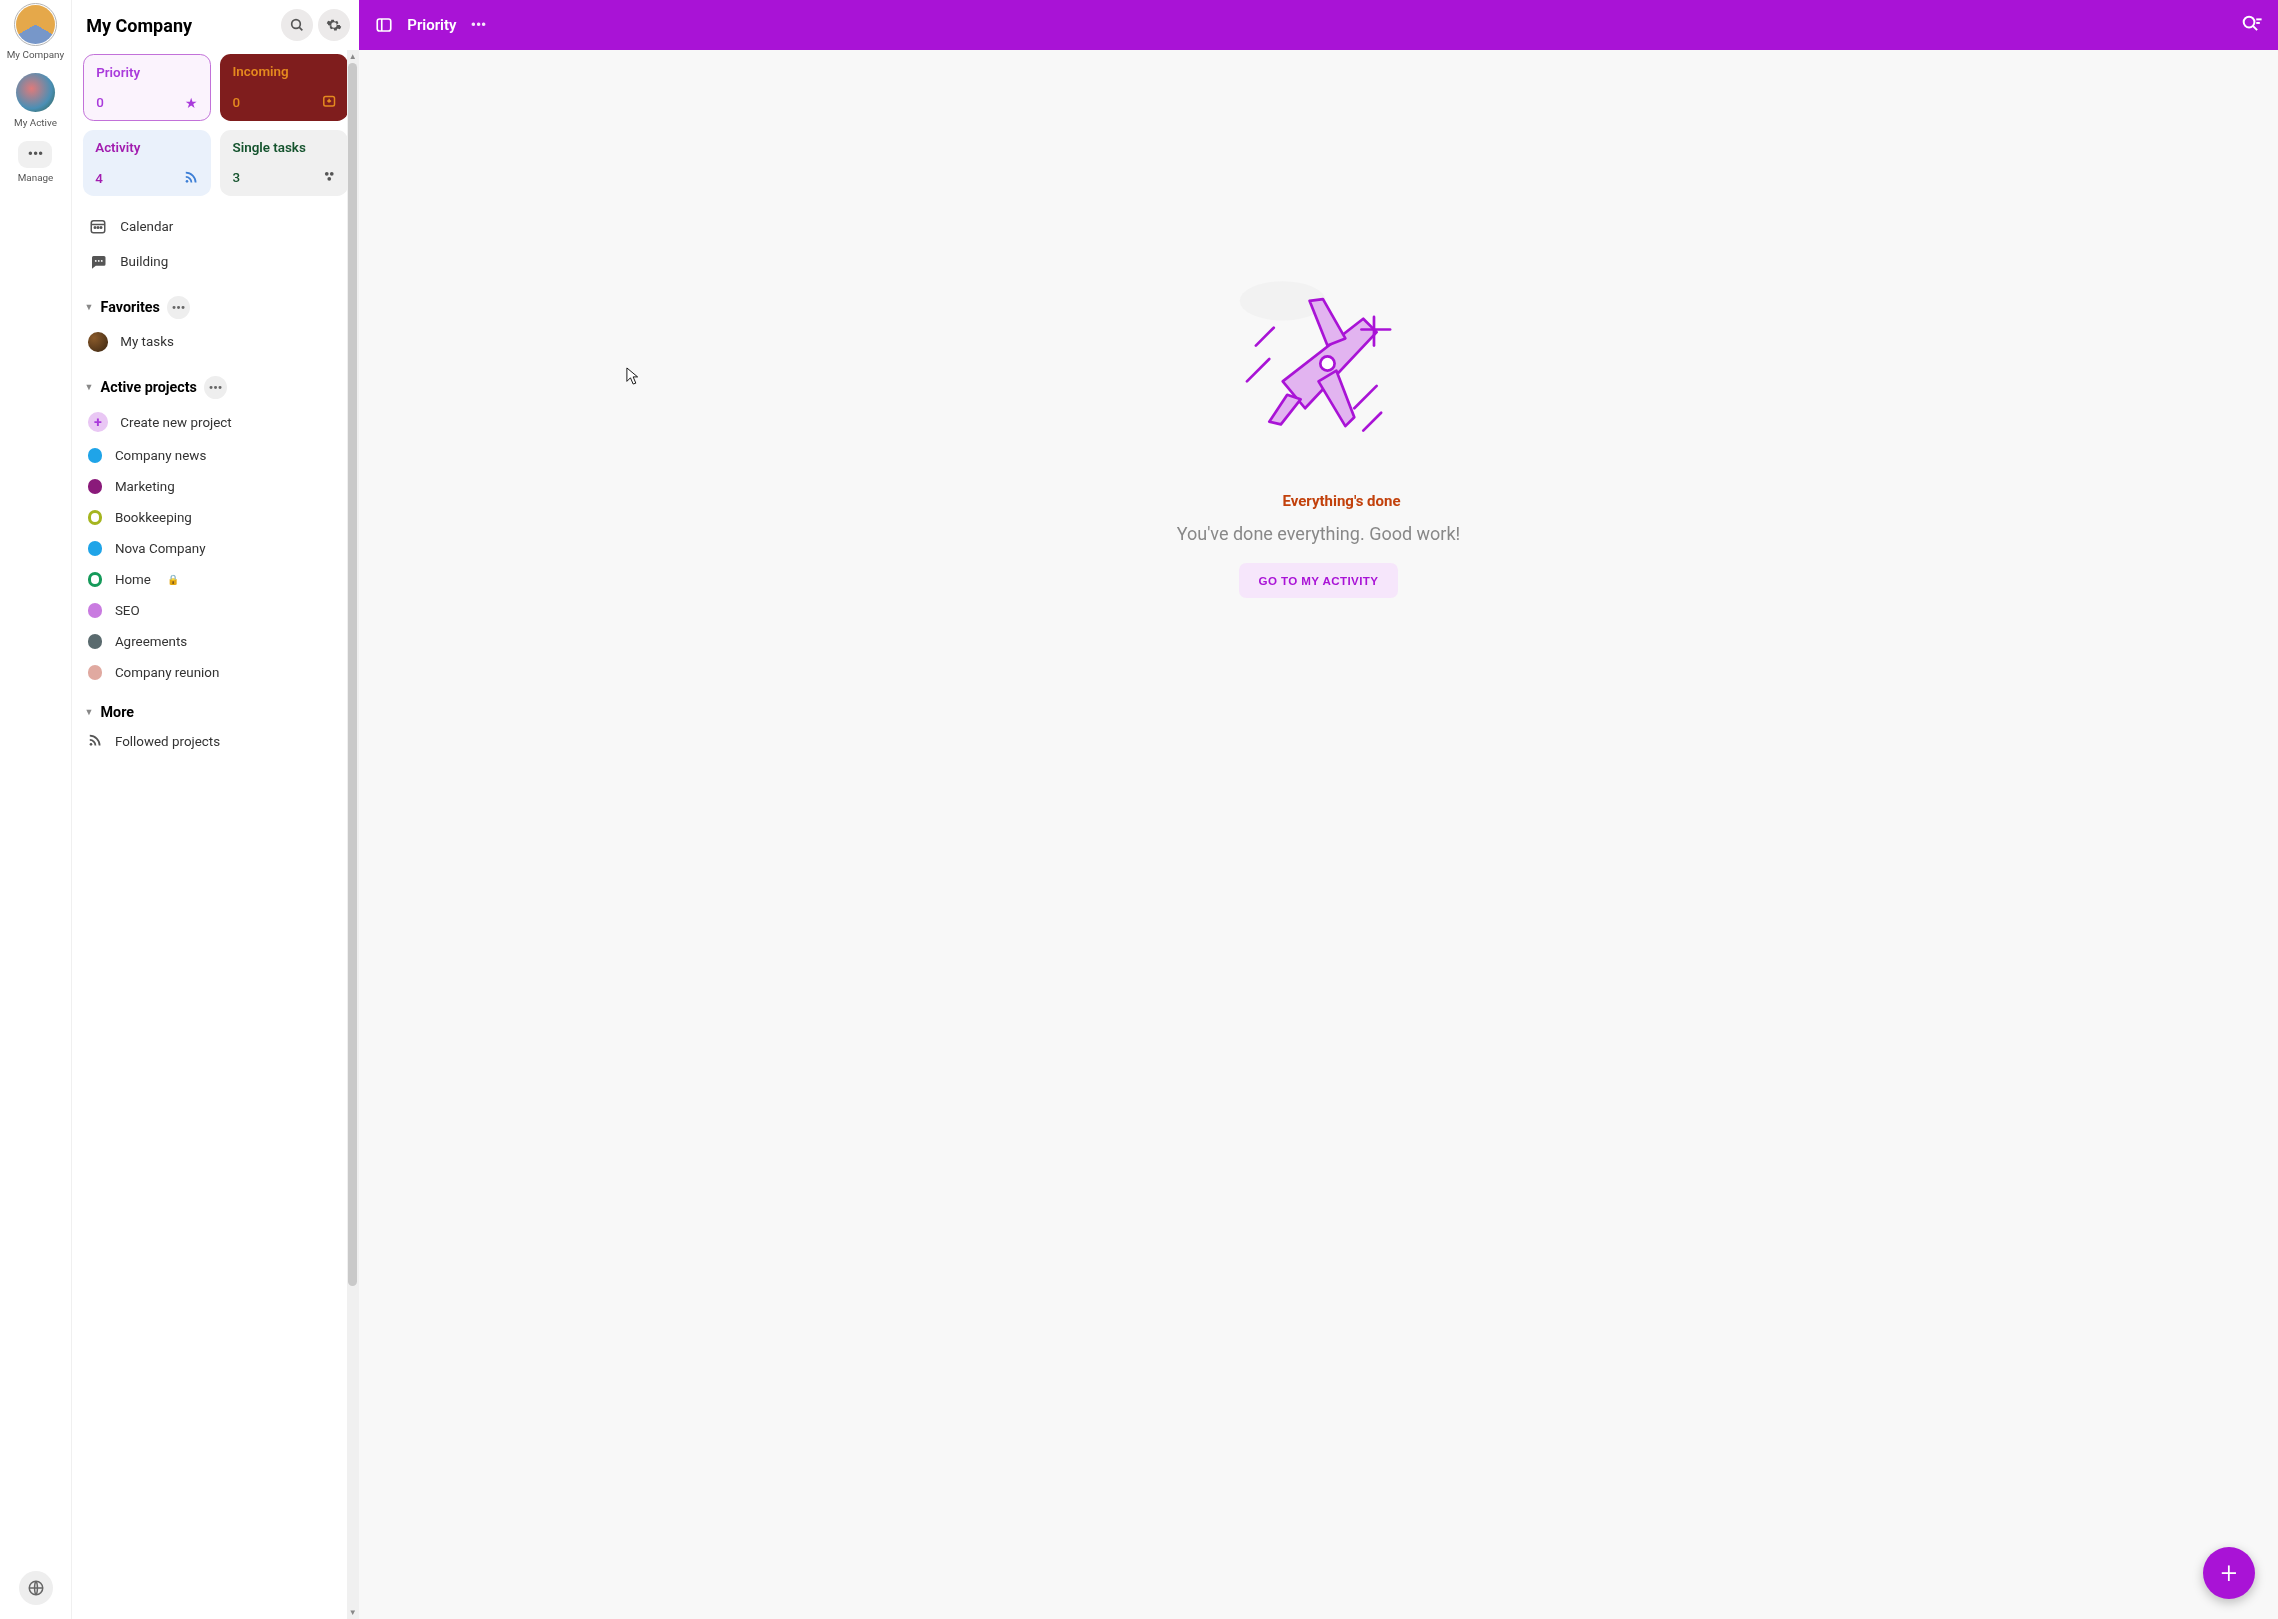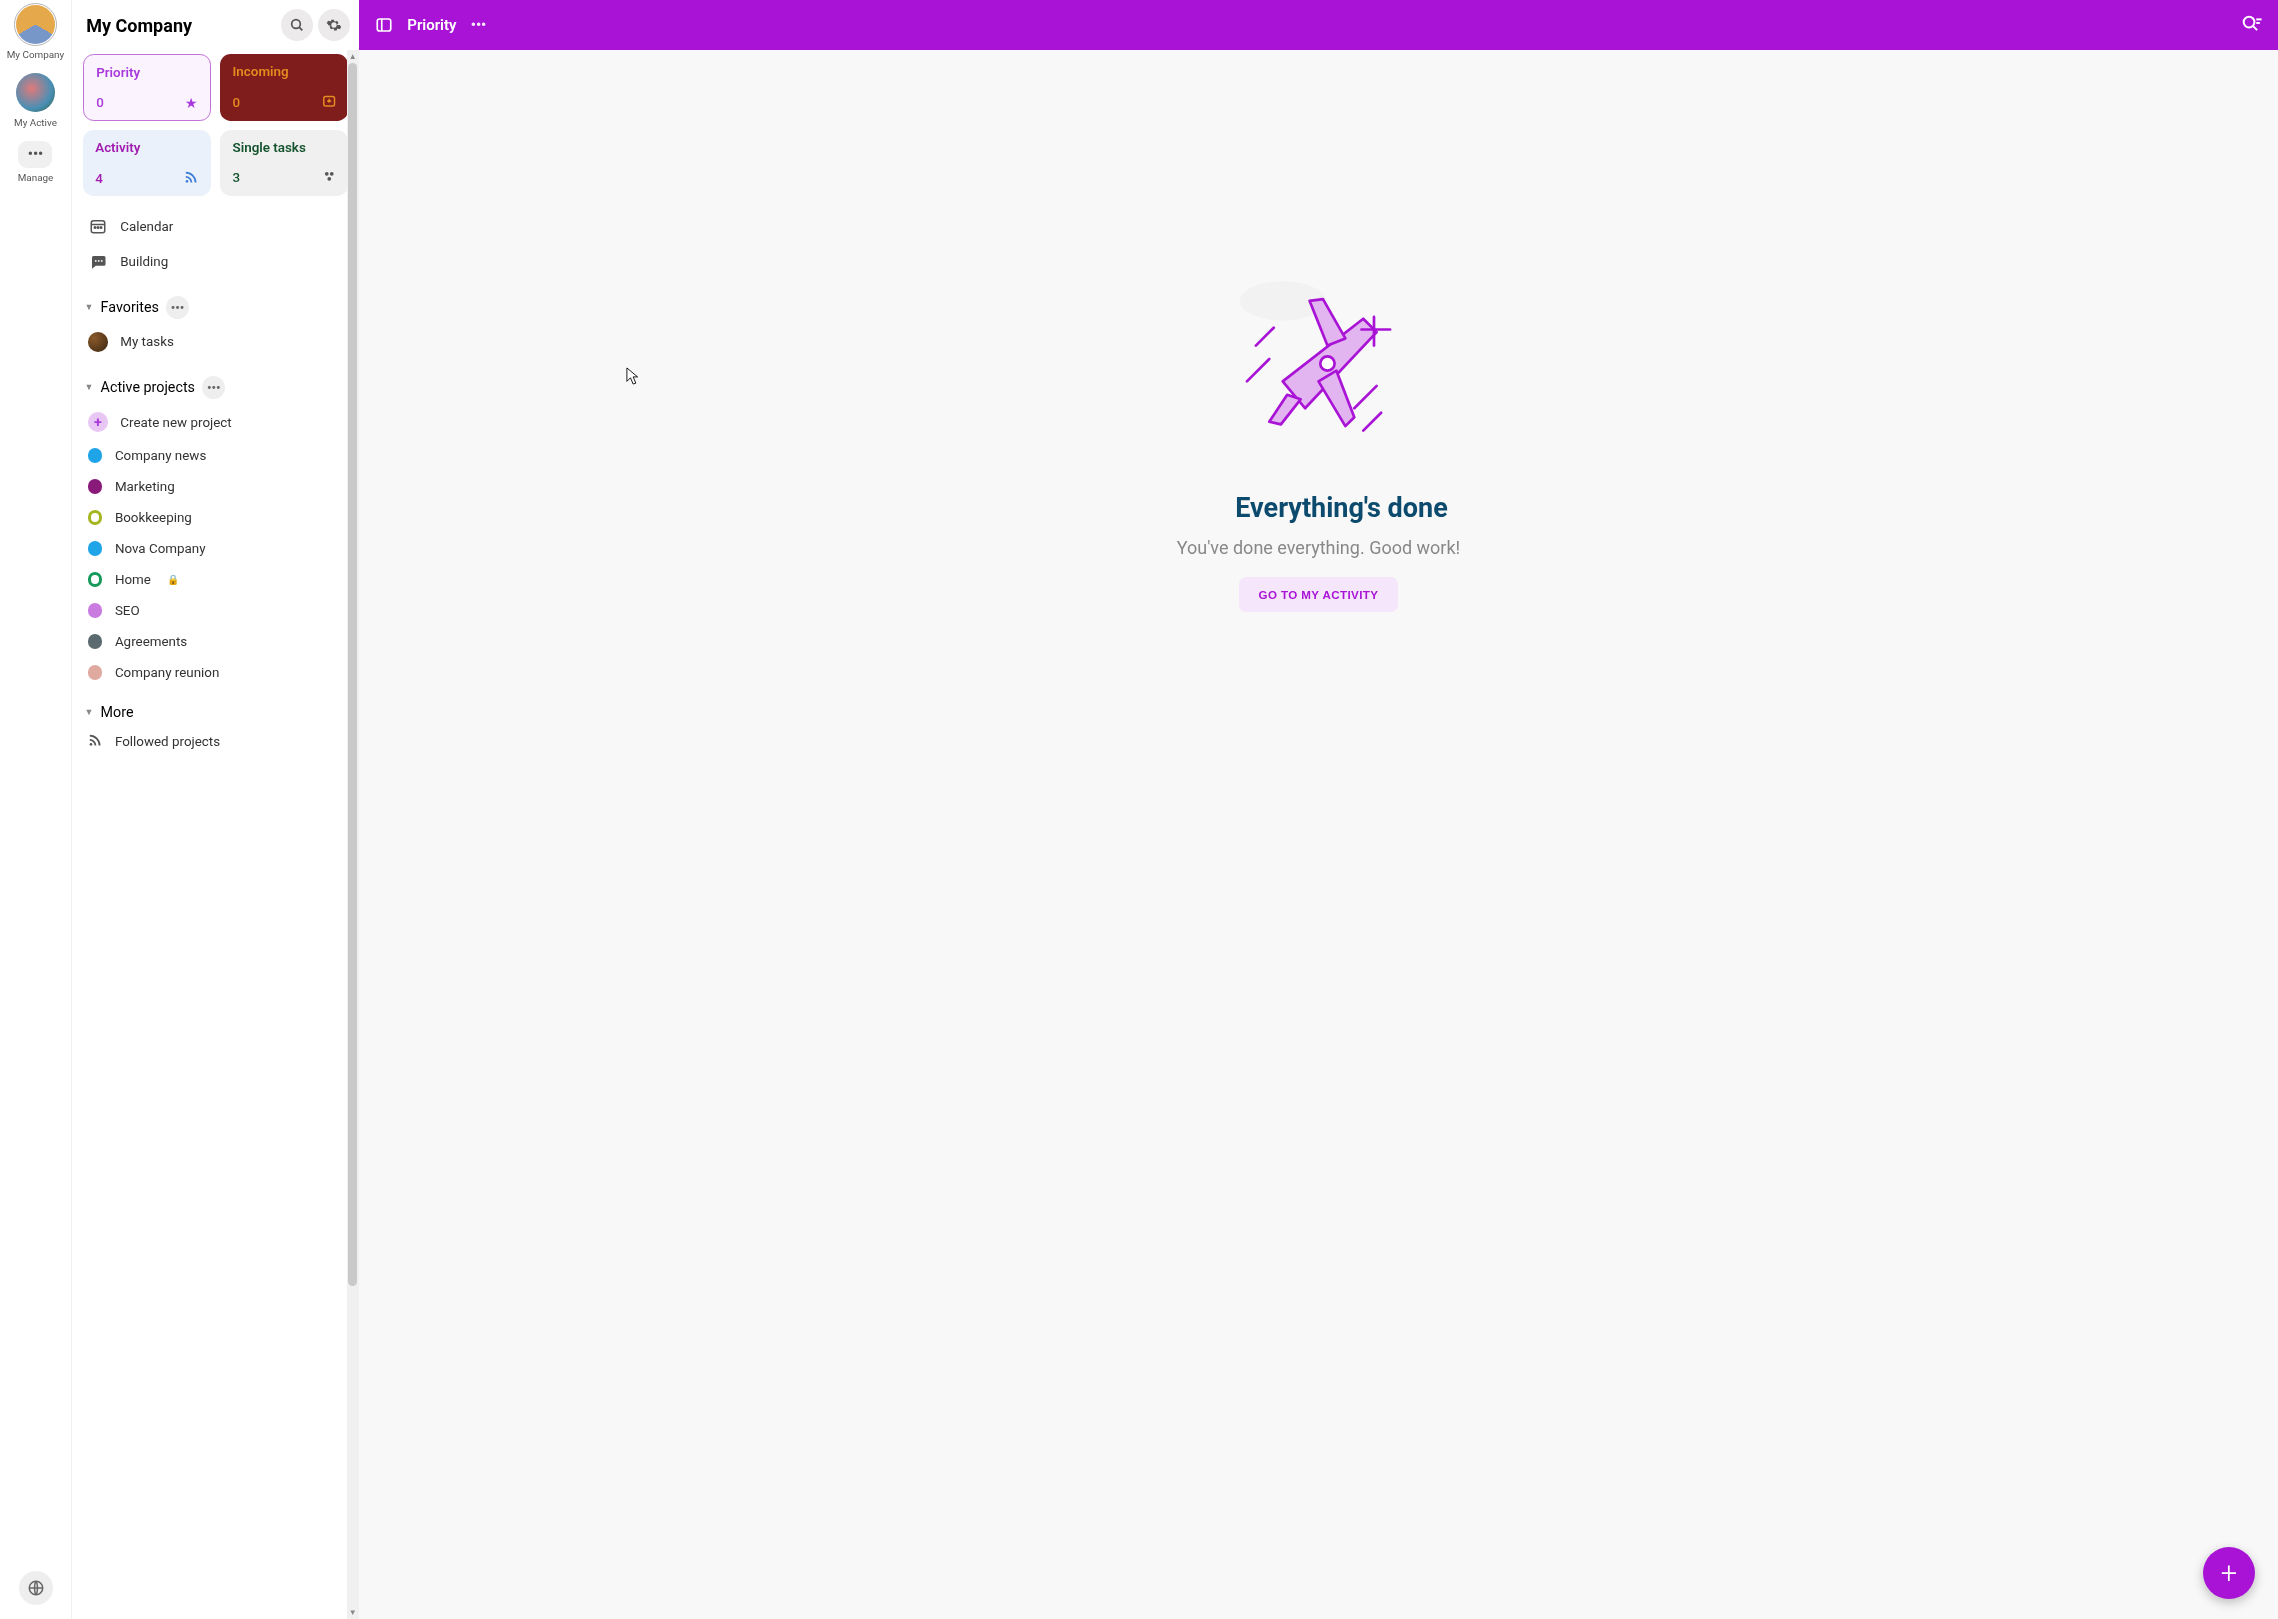--- a/index.html
+++ b/index.html
@@ -80,21 +80,21 @@
   }
   .sidebar-link .ic {
     width: 19.7px; height: 19.7px; display: flex; align-items: center; justify-content: center;
     color: #555; font-size: 14.3px;
   }
 
   .section-header {
     display: flex; align-items: center; gap: 7.2px; margin: 16px 0 5.4px 0; padding-left: 1.8px;
   }
   .section-caret { color: #888; font-size: 9px; }
-  .section-title { font-size: 14.3px; font-weight: 400; }
+  .section-title { font-size: 14.3px; font-weight: 700; }
   .section-more {
     width: 23px; height: 23px; border-radius: 50%; background: #eee; color: #666;
     display: flex; align-items: center; justify-content: center; font-size: 12.5px; font-weight: bold;
   }
 
   .proj-item {
     display: flex; align-items: center; gap: 12.5px; padding: 8px 5.4px; border-radius: 7.2px;
     cursor: pointer; font-size: 13.4px; color: #333;
   }
   .proj-dot { width: 14.3px; height: 14.3px; border-radius: 50%; flex-shrink: 0; }
@@ -133,21 +133,21 @@
   .topbar .left-icon, .topbar .right-icon { cursor: pointer; display: flex; align-items: center; }
   .topbar-title { font-size: 15px; font-weight: 600; }
   .topbar-more { font-size: 14.3px; font-weight: bold; opacity: .9; cursor: pointer; }
   .topbar-spacer { flex: 1; }
 
   .empty-wrap {
     flex: 1; display: flex; flex-direction: column; align-items: center; justify-content: flex-start;
     padding-top: 224px;
   }
   .empty-ill { margin-bottom: 36px; }
-  .empty-title { font-size: 27px; font-weight: 700; color: #0c4a6e; margin-bottom: 12.5px; margin-left: 46px; }
+  .empty-title { font-size: 15px; font-weight: 700; color: #c2410c; margin-bottom: 12.5px; margin-left: 46px; }
   .empty-sub { font-size: 18px; color: #888; margin-bottom: 19.7px; }
   .activity-btn {
     background: #f6e6fb; color: #a913d6; font-weight: 700; letter-spacing: 0.4px;
     border: none; border-radius: 7.2px; padding: 10.7px 19.7px; font-size: 11.6px; cursor: pointer;
   }
 
   .fab {
     position: absolute; bottom: 19.7px; right: 23px; width: 52px; height: 52px; border-radius: 50%;
     background: #a913d6; color: #fff; display: flex; align-items: center; justify-content: center;
     font-size: 29px; font-weight: 300; cursor: pointer; box-shadow: 0 3.6px 10.7px rgba(0,0,0,.25);

